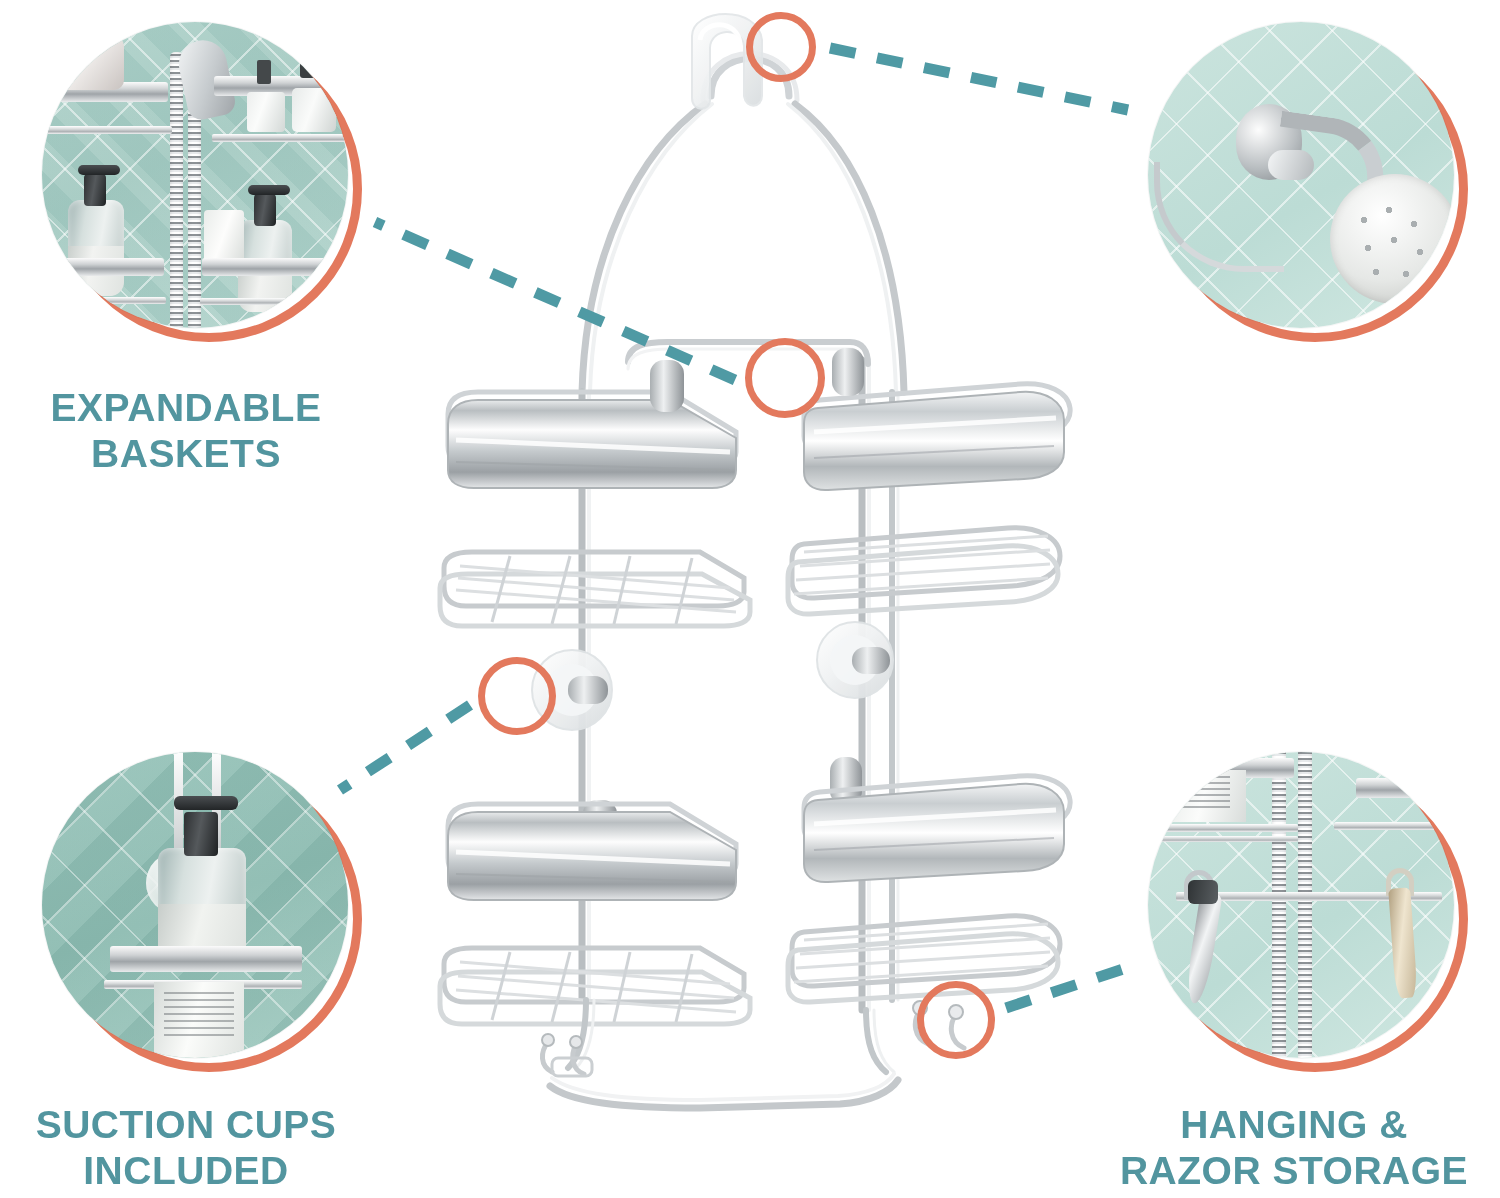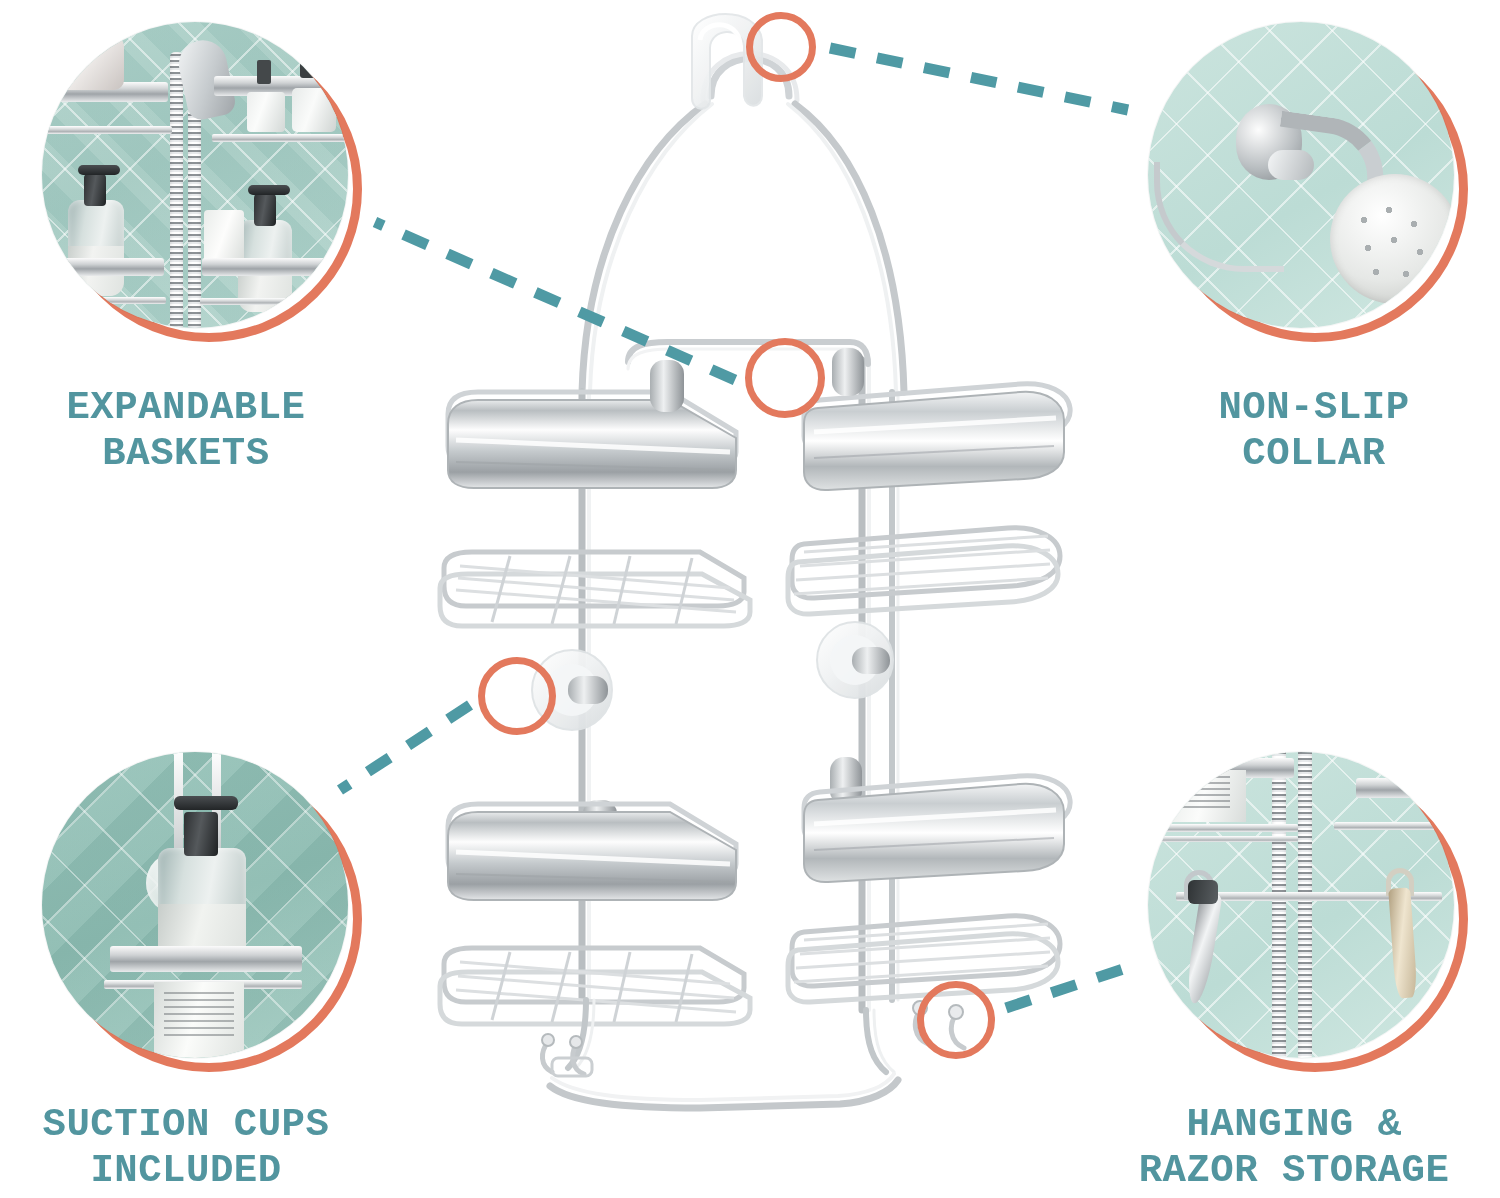--- a/index.html
+++ b/index.html
@@ -2,21 +2,21 @@
 <html><head>
 <meta charset="utf-8">
 <style>
   * { box-sizing: border-box; margin:0; padding:0; }
   html,body{
     width:1500px; height:1198px;
     background:#ffffff;
     font-family:"Liberation Sans", sans-serif;
     overflow:hidden;
   }
-  #stage{ position:relative; width:1500px; height:1198px; background:#fff;font-family:Liberation Mono, monospace; }
+  #stage{ position:relative; width:1500px; height:1198px; background:#fff; }
 
   
   .feat-label{
     position:absolute;
     color:#52959f;
     font-weight:700;
     font-size:39px;
     line-height:1.18;
     letter-spacing:0.5px;
     text-transform:uppercase;
@@ -549,20 +549,18 @@
                   border:5px solid #d3cfc2; border-bottom:0;"></div>
       <div style="position:absolute; left:244px; top:136px; width:22px; height:110px;
                   border-radius:6px 6px 30% 30%;
                   background:linear-gradient(100deg,#b09f7f,#efe5cf 45%,#c3b394);
                   transform:rotate(-4deg);"></div>
     </div>
   </div>
 
   <div class="feat-label lbl-tl">EXPANDABLE
 BASKETS</div>
-  <div class="feat-label lbl-tr">NON-SLIP
-COLLAR</div>
   <div class="feat-label lbl-bl">SUCTION CUPS
 INCLUDED</div>
   <div class="feat-label lbl-br">HANGING &amp;
 RAZOR STORAGE</div>
 
 </div>
 
 </body></html>

